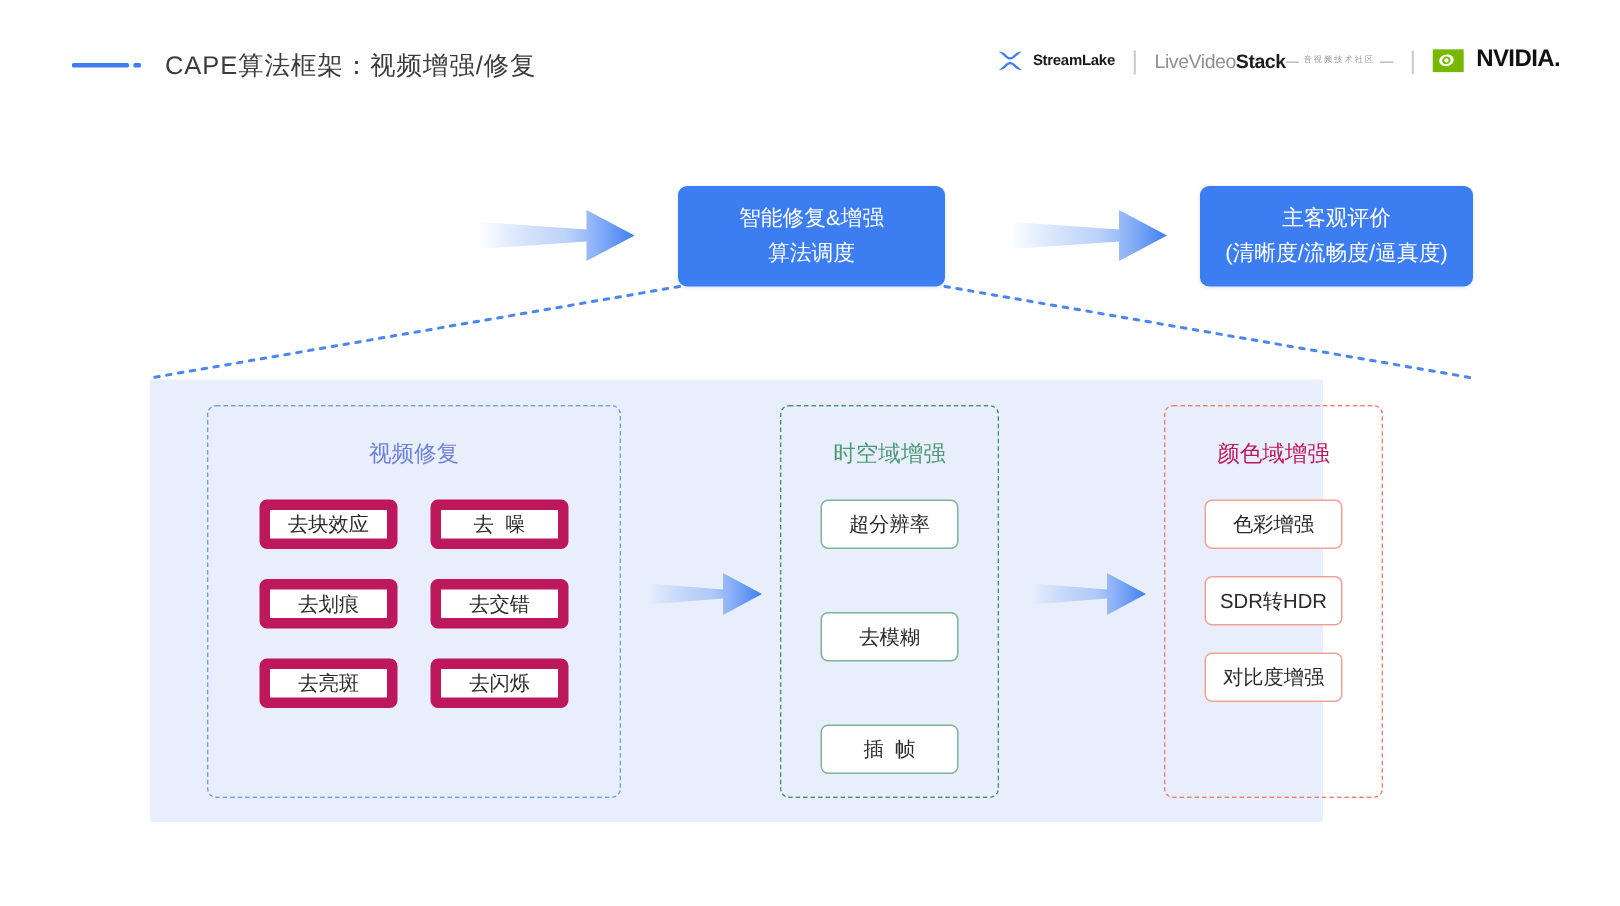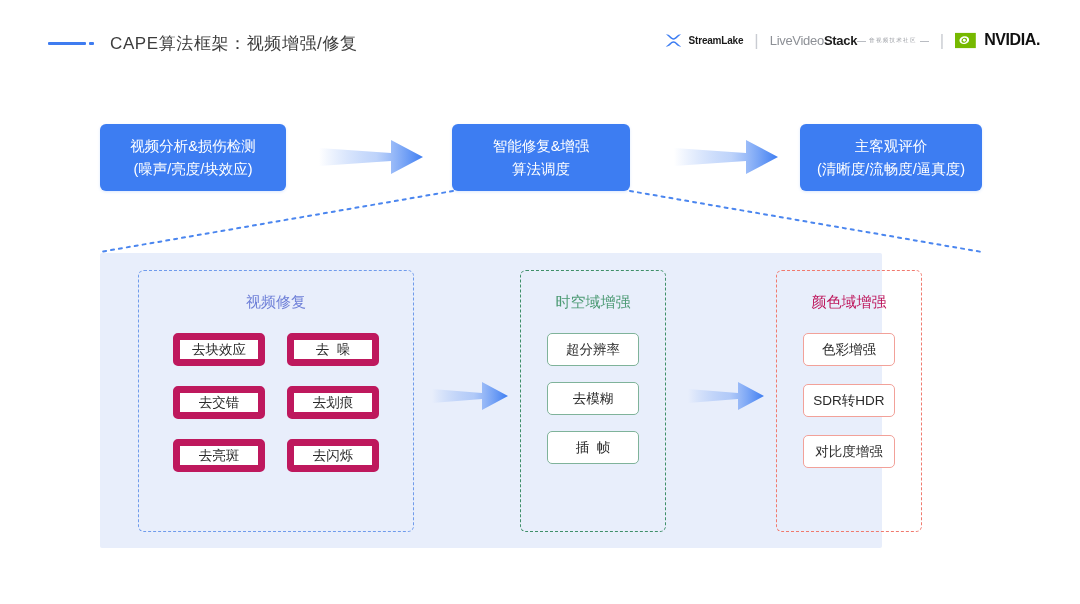--- a/index.html
+++ b/index.html
@@ -233,21 +233,21 @@
   #group-st {
     left: 420px; top: 17px;
     width: 144px; height: 260px;
     border: 1.5px dashed #3f8f69;
   }
   #group-st .group-title { top: 22px; color: #4c9a74; }
   #group-st .group-items {
     top: 62px;
     flex-direction: column;
     align-items: center;
-    gap: 16px;
+    gap: 42px;
   }
   #group-st .item-box {
     width: 92px; height: 33px;
     border: 1px solid #7fb39a;
   }
 
   
   #group-color {
     left: 676px; top: 17px;
     width: 144px; height: 260px;
@@ -317,24 +317,20 @@
           <rect x="0" y="1" width="26" height="19" fill="#76b900"></rect>
           <path d="M12.5 5.2 C8.6 5.2 5.6 7.6 5.6 10.6 C5.6 13.2 7.9 15 10.9 15 C14.6 15 17.6 12.6 17.6 9.6 C17.6 7 15.4 5.2 12.5 5.2 Z M11.3 13.4 C9.4 13.4 8.1 12.3 8.1 10.7 C8.1 8.8 9.9 7 12 7 C13.9 7 15.1 8.1 15.1 9.7 C15.1 11.6 13.4 13.4 11.3 13.4 Z" fill="#ffffff"></path>
           <ellipse cx="11.6" cy="10.2" rx="1.8" ry="1.8" fill="#ffffff"></ellipse>
         </svg>
         <span class="wordmark">NVIDIA.</span>
       </div>
 
     </div>
   </div>
 
-  <div class="flow-box" id="flow-box-1">
-    <span class="ln">视频分析&amp;损伤检测</span>
-    <span class="ln">(噪声/亮度/块效应)</span>
-  </div>
 
   <svg class="flow-arrow" id="flow-arrow-1" viewBox="0 0 110 44">
     <defs>
       <linearGradient id="agrad1" x1="0" y1="0" x2="1" y2="0">
         <stop offset="0%" stop-color="#3d7df2" stop-opacity="0"></stop>
         <stop offset="55%" stop-color="#6f9ef5" stop-opacity="0.45"></stop>
         <stop offset="100%" stop-color="#3d7df2" stop-opacity="1"></stop>
       </linearGradient>
     </defs>
     <path d="M2 13 L74 18 L74 5 L106 22 L74 39 L74 26 L2 31 Z" fill="url(#agrad1)"></path>
@@ -366,22 +362,22 @@
     <line x1="630" y1="6" x2="982" y2="67" stroke="#4b86ef" stroke-width="2" stroke-dasharray="3 5" stroke-linecap="round"></line>
   </svg>
 
   <div class="panel">
 
     <div class="group" id="group-repair">
       <div class="group-title">视频修复</div>
       <div class="group-items">
         <div class="item-box">去块效应</div>
         <div class="item-box">去  噪</div>
+        <div class="item-box">去划痕</div>
         <div class="item-box">去交错</div>
-        <div class="item-box">去划痕</div>
         <div class="item-box">去亮斑</div>
         <div class="item-box">去闪烁</div>
       </div>
     </div>
 
     <svg class="panel-arrow" id="panel-arrow-1" viewBox="0 0 80 36">
       <defs>
         <linearGradient id="pgrad1" x1="0" y1="0" x2="1" y2="0">
           <stop offset="0%" stop-color="#3d7df2" stop-opacity="0"></stop>
           <stop offset="55%" stop-color="#6f9ef5" stop-opacity="0.45"></stop>

